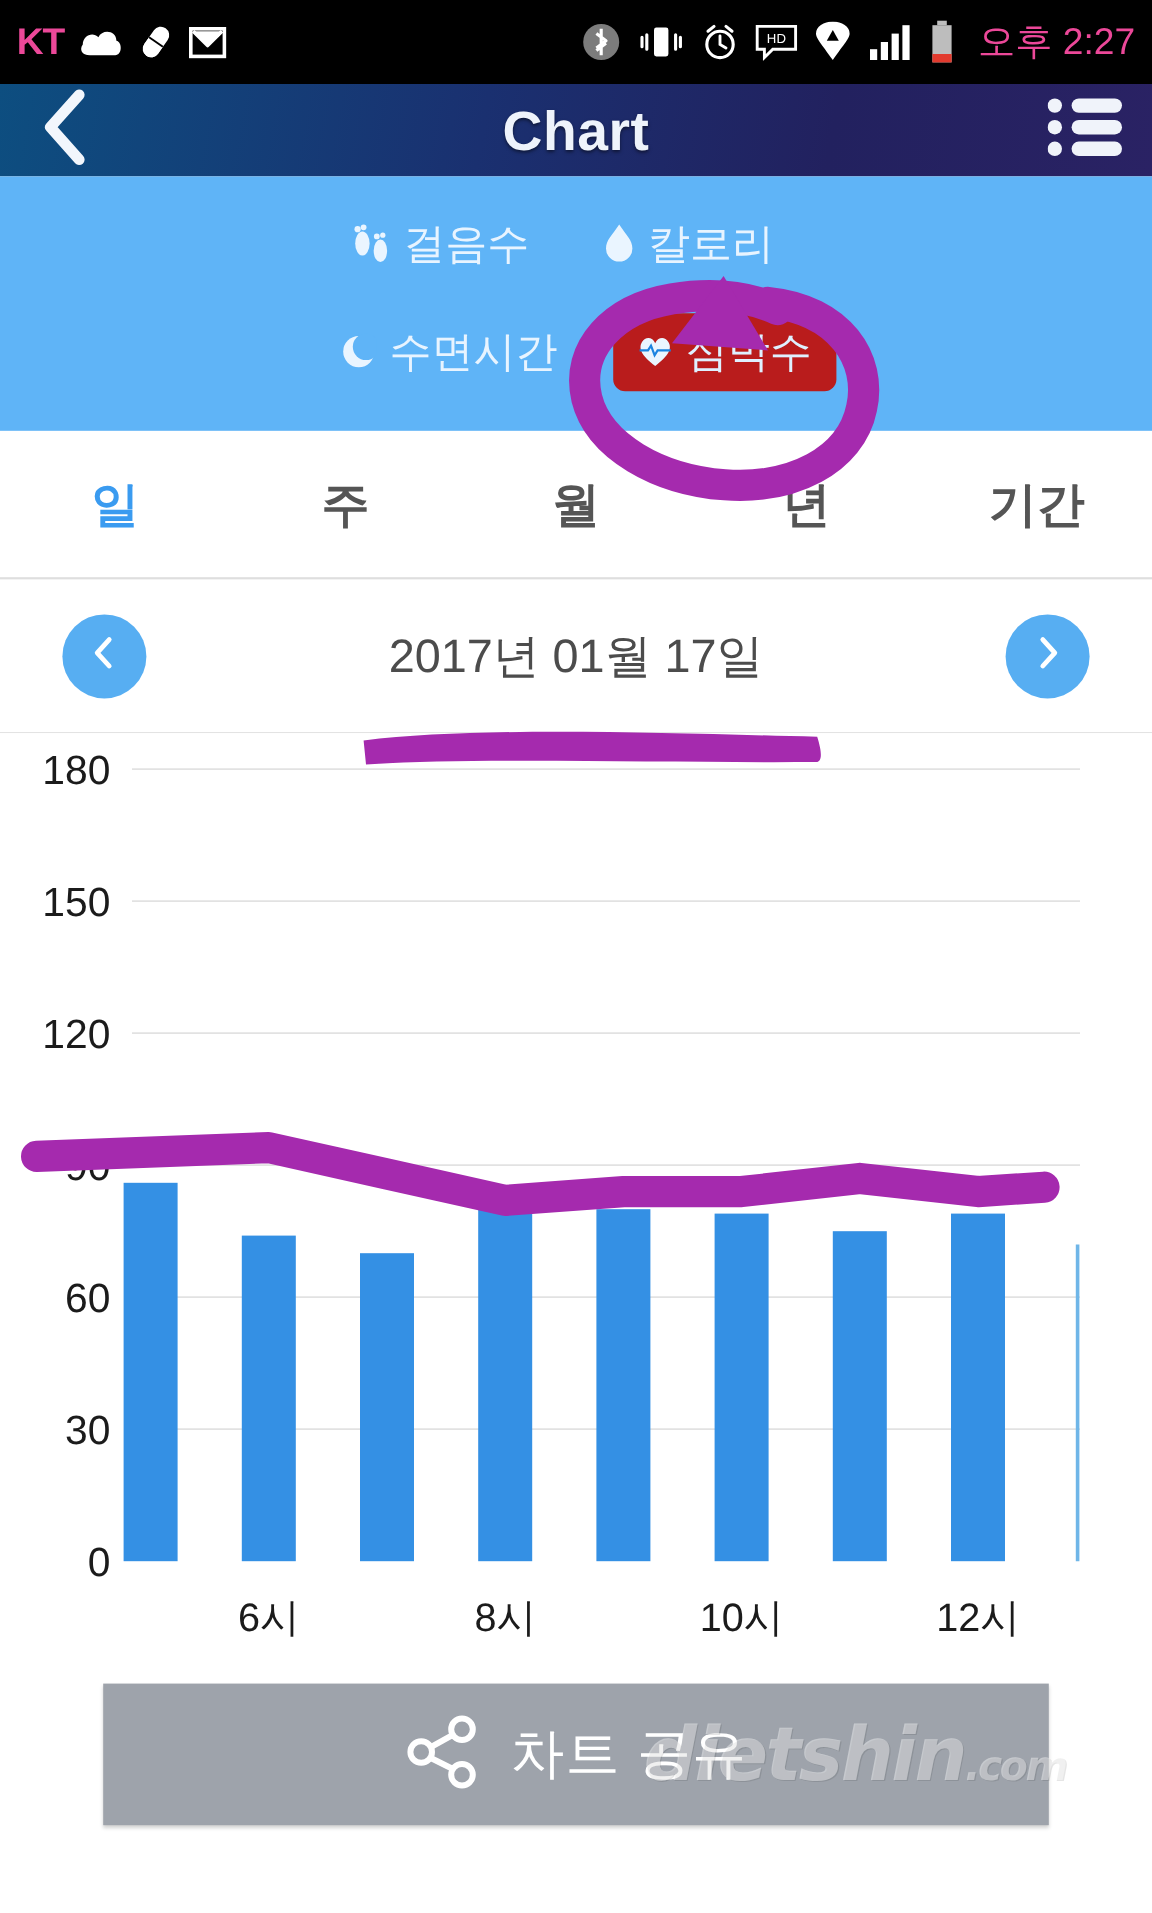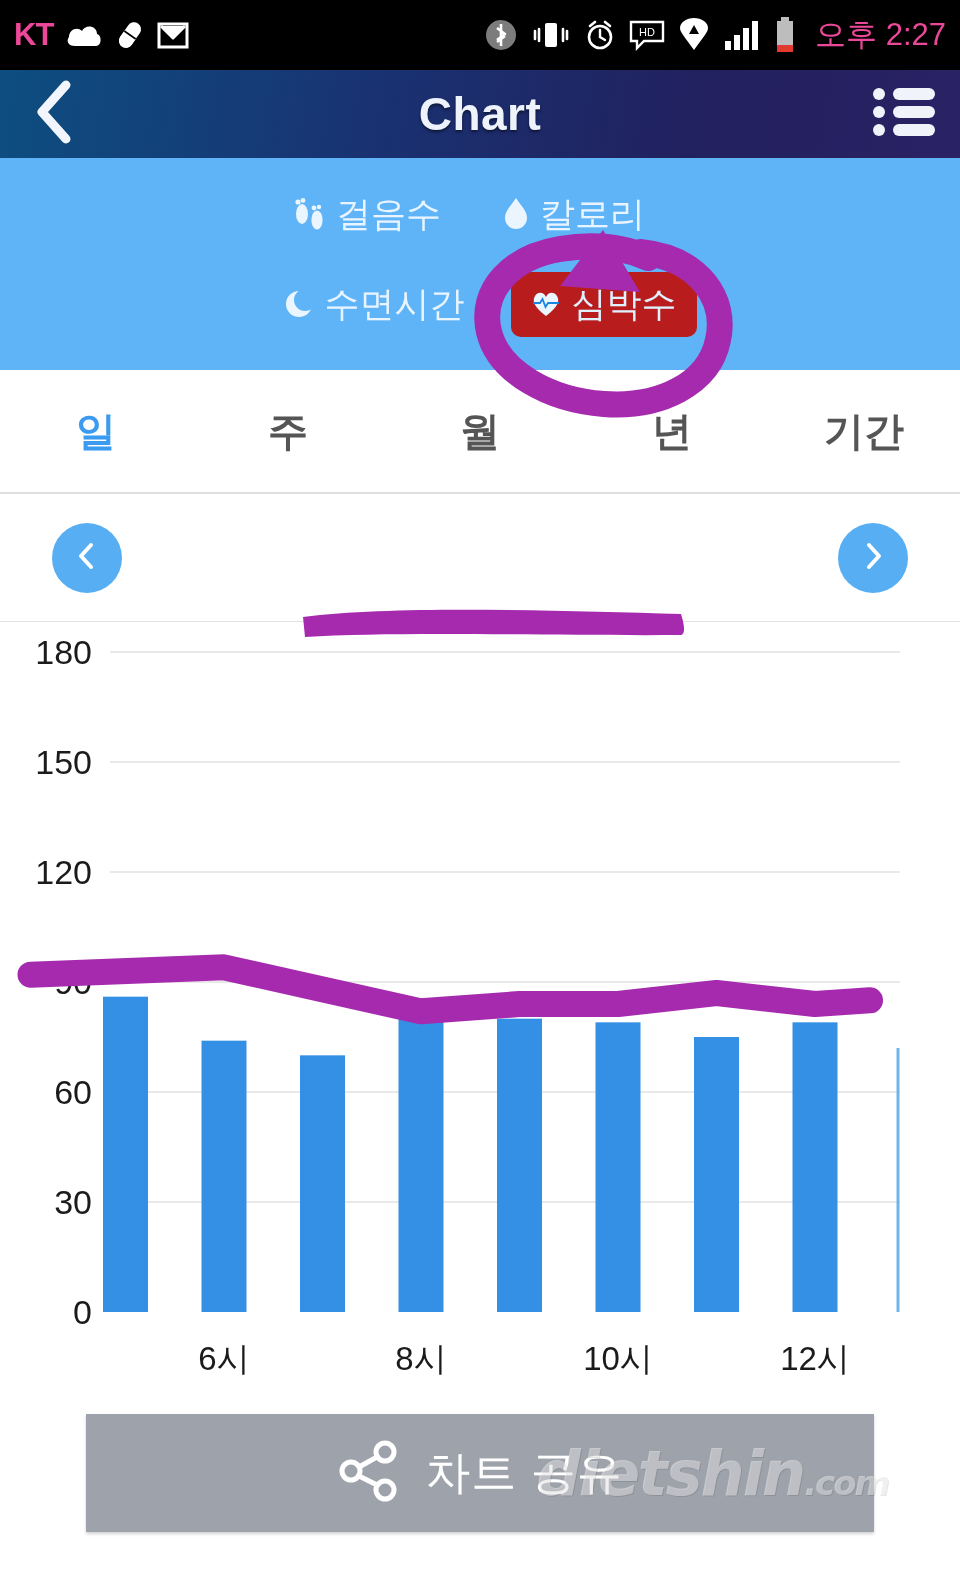--- a/index.html
+++ b/index.html
@@ -18,21 +18,21 @@
     color:#ec4899;
   }
   .sb-left{display:flex;align-items:center;gap:12px;}
   .sb-right{display:flex;align-items:center;gap:13px;margin-left:auto;}
   .carrier{font-size:31px;font-weight:bold;letter-spacing:-1px;}
   .sb-ico{display:inline-flex;align-items:flex-end;justify-content:center;}
   .sb-time{font-size:31px;font-weight:500;letter-spacing:0px;margin-left:6px;}
 
   
   .titlebar{
-    height:88px;width:960px;
+    height:77px;width:960px;
     background:linear-gradient(100deg,#0d4e80 0%,#1a3070 42%,#22215f 72%,#2a2264 100%);
     display:flex;align-items:center;position:relative;
   }
   .back-btn{width:110px;display:flex;align-items:center;justify-content:center;cursor:pointer;}
   .title{
     position:absolute;left:0;right:0;text-align:center;
     color:#eef3fb;font-size:46px;font-weight:bold;
     letter-spacing:0.5px;
     text-shadow:0 2px 3px rgba(0,0,0,.5);
     pointer-events:none;
@@ -276,20 +276,21 @@
 </div>
 
 <div class="datebar">
   <div class="navcircle prev">
     <span>
       <svg width="32" height="32" viewBox="0 0 32 32">
           <path d="M20 5 L10 16 L20 27" stroke="#fff" stroke-width="4" fill="none" stroke-linecap="round" stroke-linejoin="round"></path>
         </svg>
     </span>
   </div>
+  <div class="datelabel">2017년 01월 17일</div>
   <div class="navcircle next">
     <span>
       <svg width="32" height="32" viewBox="0 0 32 32">
           <path d="M12 5 L22 16 L12 27" stroke="#fff" stroke-width="4" fill="none" stroke-linecap="round" stroke-linejoin="round"></path>
         </svg>
     </span>
   </div>
 </div>
 
 <div class="chartwrap">

